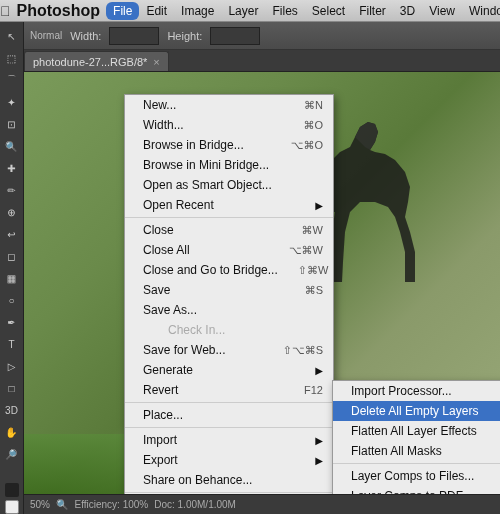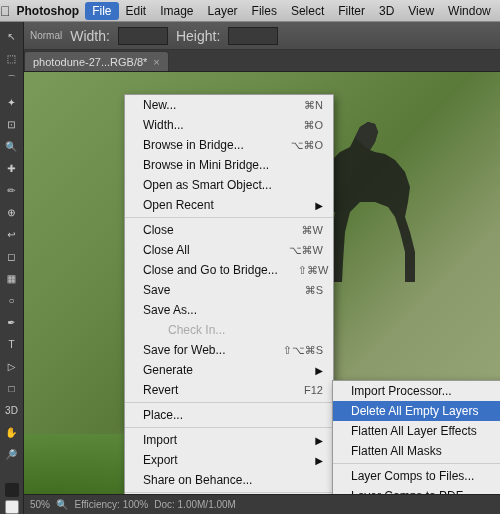--- a/index.html
+++ b/index.html
@@ -26,35 +26,36 @@
     }
     .menubar-apple {
       width: 30px;
       display: flex;
       align-items: center;
       justify-content: center;
       font-size: 14px;
       color: #333;
     }
     .menubar-app {
-      font-size: 12px;
+      font-size: 16px;
       font-weight: bold;
       color: #111;
       padding: 0 6px;
     }
     .menubar-item {
       font-size: 12px;
       color: #111;
       padding: 2px 7px;
       cursor: default;
       border-radius: 3px;
     }
     .menubar-item.active {
       background: #3a71c4;
       color: white;
+      border-radius: 6px;
     }
 
     
     .main-area {
       display: flex;
       height: calc(100% - 22px);
       position: relative;
     }
 
     
@@ -95,21 +96,21 @@
       background: linear-gradient(to bottom, #5a5a5a, #4a4a4a);
       border-bottom: 1px solid #333;
       display: flex;
       align-items: center;
       padding: 7px 6px;
       gap: 8px;
       flex-shrink: 0;
     }
     .options-bar-text {
       color: #ccc;
-      font-size: 14px;
+      font-size: 11px;
     }
     .options-input {
       background: #3a3a3a;
       border: 1px solid #222;
       color: #ccc;
       font-size: 11px;
       height: 18px;
       width: 60px;
       padding: 0 3px;
     }

